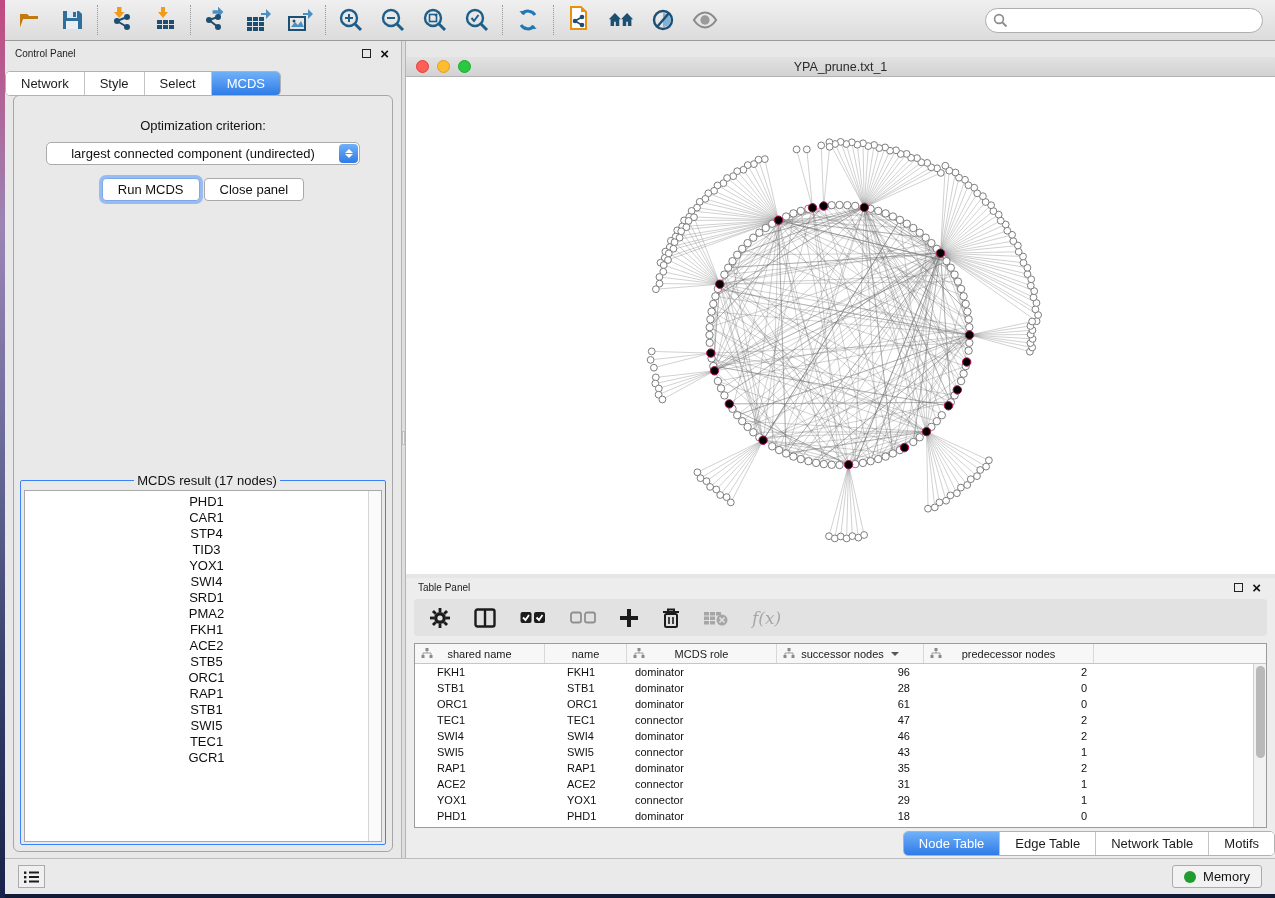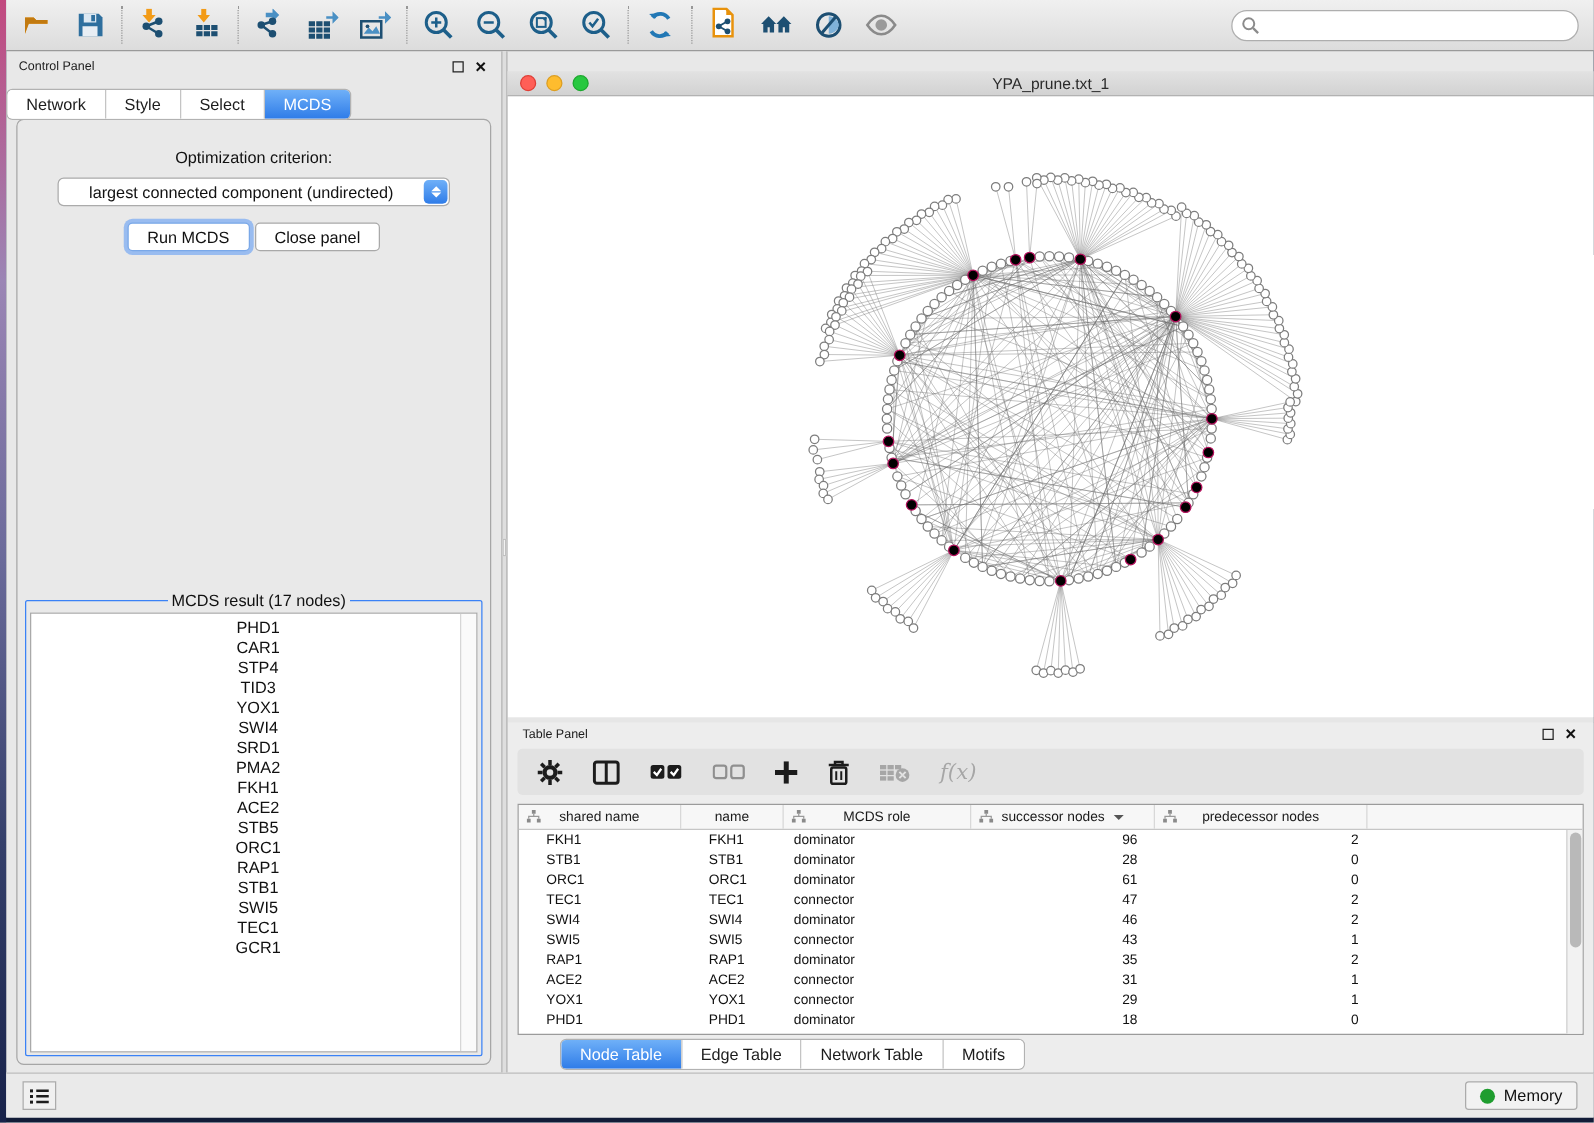--- a/index.html
+++ b/index.html
@@ -102,21 +102,21 @@
     border-top:4px solid #555; margin-left:7px; }
   .tbody { position:absolute; top:20px; left:0; right:13px; bottom:0; }
   .trow { display:flex; height:16px; align-items:center; }
   .td { font-size:11px; color:#101010; flex:0 0 auto; white-space:nowrap; overflow:hidden; }
   .td.name-cell { padding-left:22px; }
   .td.role-cell { padding-left:8px; }
   .td.num-cell { text-align:right; }
   .tscroll { position:absolute; top:20px; right:0; bottom:0; width:13px; background:#f2f2f2; border-left:1px solid #cfcfcf; }
   .tscroll .thumb { position:absolute; top:2px; left:2px; width:9px; height:92px; border-radius:5px; background:#b9b9b9; }
 
-  .tp-tabs-row { height:30px; display:flex; justify-content:flex-start; align-items:center; flex:0 0 30px;padding-left:42px; }
+  .tp-tabs-row { height:30px; display:flex; justify-content:flex-end; align-items:center; flex:0 0 30px;padding-left:42px; }
 
   
   .status-bar { height:36px; flex:0 0 36px; background:#eaeaea; border-top:1px solid #bdbdbd;
     display:flex; align-items:center; padding:0 13px; }
   .listbar-btn { width:27px; height:23px; border:1px solid #ababab; background:#f0f0f0; display:flex; align-items:center; justify-content:center; }
   .memory-btn { margin-left:auto; display:flex; align-items:center; gap:7px; border:1px solid #ababab;
     background:#f2f2f2; border-radius:3px; padding:3px 11px; font-size:13px; color:#111; }
   .memory-dot { width:12px; height:12px; border-radius:50%; }
 </style>
 </head>

